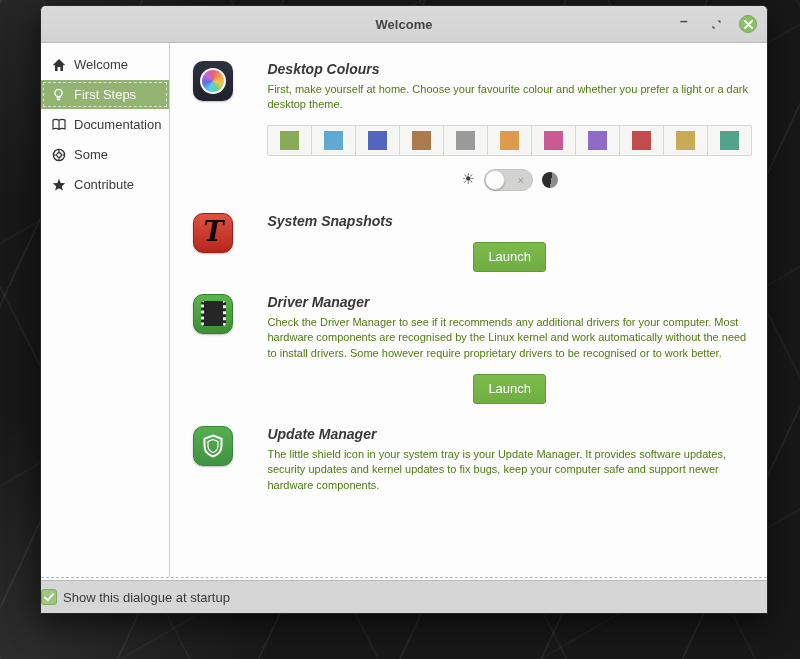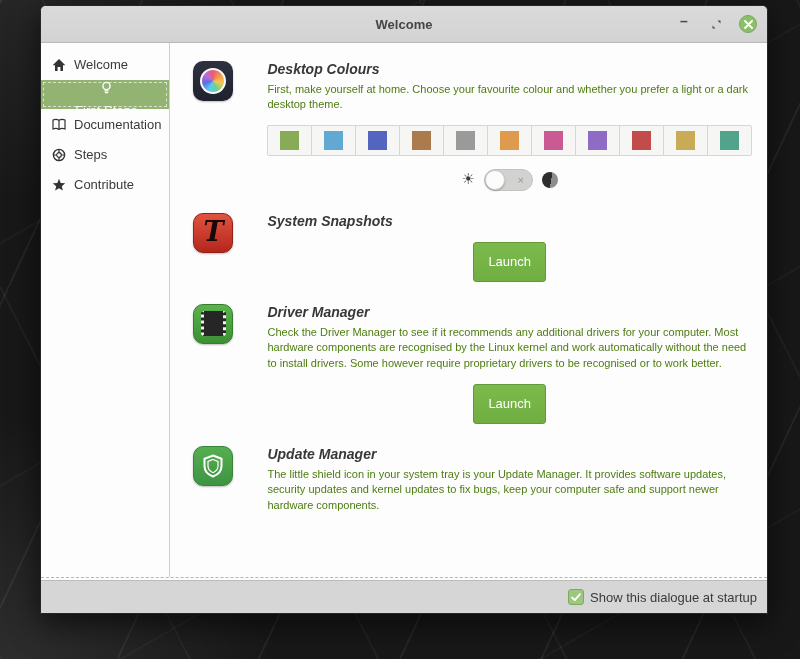--- a/index.html
+++ b/index.html
@@ -46,21 +46,21 @@
   .window-body { flex:1 1 auto; display:flex; min-height:0; border-bottom:1px dashed #b5b5b5; background:#fdfdfd; }
 
   .sidebar { flex:0 0 108px; background:#fdfdfd; border-right:1px solid #cfcfcf; padding-top:7px; }
   .side-item {
     height:29px; display:flex; align-items:center; gap:8px; padding:0 8px 0 10px;
     font-size:13px; color:#3a3a3a; cursor:default; margin-bottom:1px;
   }
   .side-item .icn { width:15px; height:15px; flex:0 0 15px; display:flex; align-items:center; justify-content:center; }
   .side-item.selected {
     background:#92b372; color:#ffffff;
-    outline:1px dashed rgba(255,255,255,0.65); outline-offset:-3px;flex-direction:column;
+    outline:1px dashed rgba(255,255,255,0.65); outline-offset:-3px;
   }
 
   .content { flex:1 1 auto; padding:18px 15px 0 23px; overflow:hidden; }
 
   .section { display:flex; margin-bottom:22px; }
   .app-icon { flex:0 0 40px; width:40px; height:40px; margin-right:34px; border-radius:10px;
     display:flex; align-items:center; justify-content:center; box-shadow:0 1px 2px rgba(0,0,0,0.25); }
   .sec-text { flex:1 1 auto; max-width:510px; }
   .sec-title { font-size:14px; font-weight:bold; color:#383838; margin-bottom:5px;font-style:italic; }
   .sec-desc { font-size:11px; color:#4d7c0f; line-height:1.4; }
@@ -90,28 +90,28 @@
   
   .toggle-row { margin-top:13px; display:flex; align-items:center; justify-content:center; gap:9px; }
   .sun { font-size:15px; color:#3c3c3c; line-height:1; font-family:"DejaVu Sans",sans-serif; }
   .toggle-track { width:49px; height:22px; background:#d2d2d0; border:1px solid #c3c3c1; border-radius:12px; position:relative; cursor:default; }
   .toggle-knob { width:20px; height:20px; background:#fcfcfc; border:1px solid #cfcfcf; border-radius:50%;
     position:absolute; left:0; top:0; box-shadow:0 1px 2px rgba(0,0,0,0.25); }
   .toggle-x { position:absolute; right:8px; top:50%; transform:translateY(-50%); color:#979795; font-size:11px; line-height:1; }
   .moon { width:16px; height:16px; border-radius:50%; background:linear-gradient(100deg,#2d2d2d 56%,#8e8e8e 56%); }
 
   
-  .launch-btn { display:block; margin:13px auto 0; min-width:66px; height:40px; padding:0 14px;
+  .launch-btn { display:block; margin:13px auto 0; min-width:66px; height:30px; padding:0 14px;
     background:linear-gradient(#7cba4c,#6fae41); border:1px solid #619a37; border-radius:3px;
     color:#ffffff; font-size:13px; font-family:inherit; cursor:default; }
 
   
   .footer-gap { flex:0 0 2px; background:#fdfdfd; }
   .footer { flex:0 0 33px; background:#d6d6d6; border-top:1px solid #bcbcbc;
-    display:flex; align-items:center; justify-content:flex-end; gap:6px; padding-right:10px; }
+    display:flex; align-items:center; justify-content:flex-start; gap:6px; padding-right:10px; }
   .checkbox { width:16px; height:16px; border-radius:3px; background:#9dc77f; border:1px solid #80aa60;
     display:flex; align-items:center; justify-content:center; cursor:default; }
   .footer-label { font-size:13px; color:#3a3a3a; }
 
   svg { display:block; }
 </style>
 </head>
 <body>
 
 <div class="window">
@@ -163,21 +163,21 @@
         <span>Documentation</span>
       </div>
       <div class="side-item">
         <span class="icn">
           <svg width="14" height="14" viewBox="0 0 14 14">
             <circle cx="7" cy="7" r="5.6" fill="none" stroke="#333" stroke-width="1.4"></circle>
             <circle cx="7" cy="7" r="2.3" fill="none" stroke="#333" stroke-width="1.2"></circle>
             <path d="M7 1.4 L7 4.7 M7 9.3 L7 12.6 M1.4 7 L4.7 7 M9.3 7 L12.6 7" stroke="#333" stroke-width="1.2"></path>
           </svg>
         </span>
-        <span>Steps</span>
+        <span>Some</span>
       </div>
       <div class="side-item">
         <span class="icn">
           <svg width="14" height="14" viewBox="0 0 14 14">
               <path d="M7 0.8 L8.7 5 L13.2 5.3 L9.8 8.2 L10.9 12.6 L7 10.2 L3.1 12.6 L4.2 8.2 L0.8 5.3 L5.3 5 Z" fill="#333"></path>
             </svg>
         </span>
         <span>Contribute</span>
       </div>
     </div>

